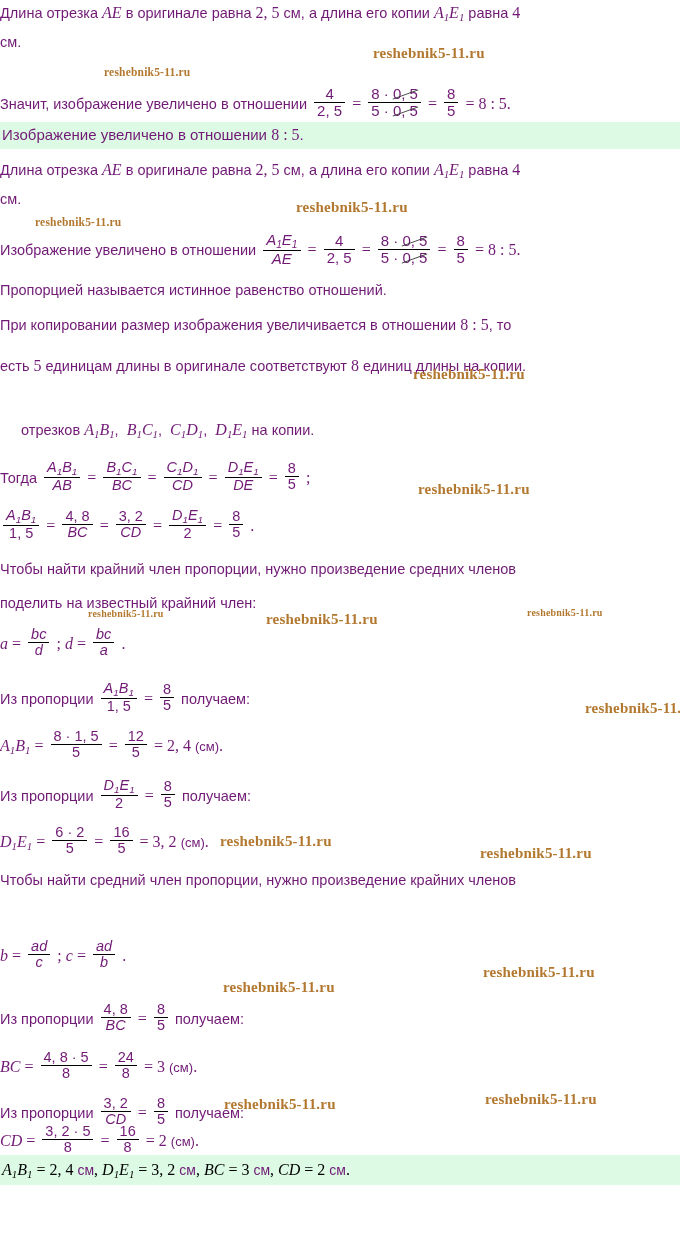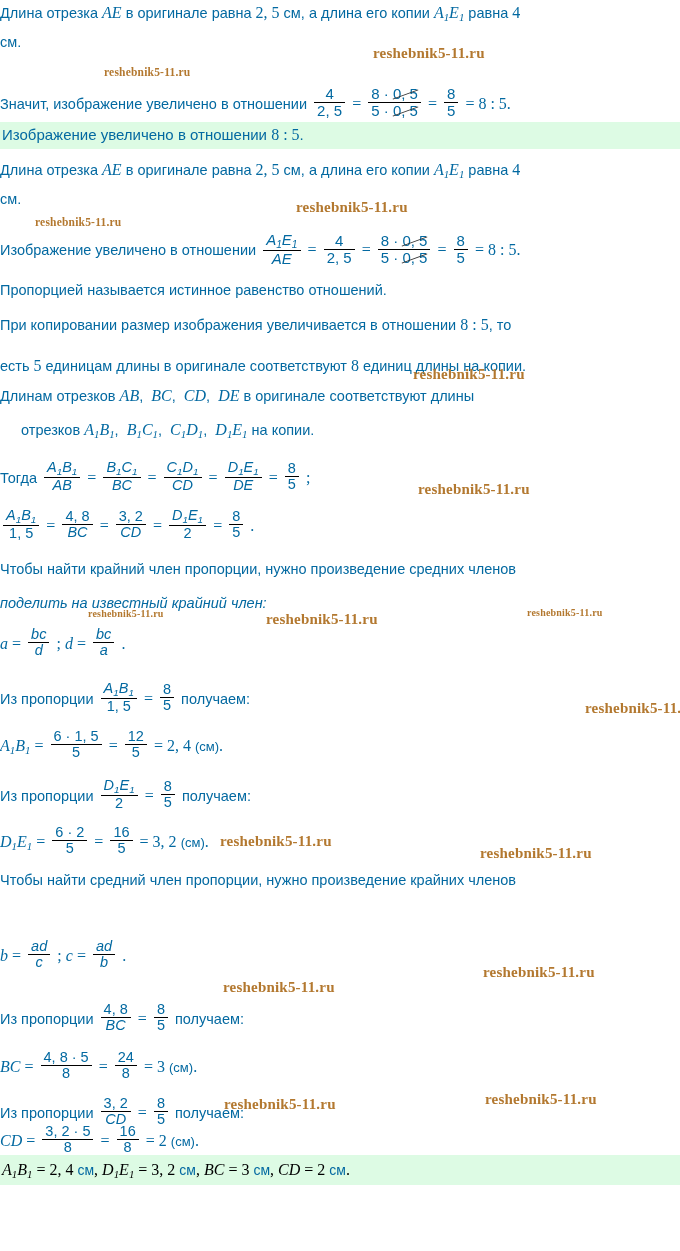--- a/index.html
+++ b/index.html
@@ -22,21 +22,21 @@
     overflow: hidden;
   }
   .line {
     position: absolute;
     white-space: nowrap;
     line-height: 1.1;
   }
   .txt {
     font-family: "Liberation Sans", sans-serif;
     font-size: 14.5px;
-    color: #0369a1;
+    color: #701a75;
   }
   .math {
     font-family: "Liberation Serif", serif;
     font-style: italic;
     font-size: 16px;
   }
   .mathup {
     font-style: normal;
   }
   .sub {
@@ -143,23 +143,20 @@
     Пропорцией называется истинное равенство отношений.
   </div>
 
   <div class="line txt" style="left:0; top:316px;">
     При копировании размер изображения увеличивается в отношении <span class="math mathup">8 : 5</span>, то
   </div>
   <div class="line txt" style="left:0; top:357px;">
     есть <span class="math mathup">5</span> единицам длины в оригинале соответствуют <span class="math mathup">8</span> единиц длины на копии.
   </div>
 
-  <div class="line txt" style="left:0; top:387px;">
-    Длинам отрезков <span class="math">AB</span>,&nbsp; <span class="math">BC</span>,&nbsp; <span class="math">CD</span>,&nbsp; <span class="math">DE</span> в оригинале соответствуют длины
-  </div>
   <div class="line txt" style="left:0; top:421px;margin-left:21px;">
     отрезков <span class="math">A<span class="sub">1</span>B<span class="sub">1</span></span>,&nbsp; <span class="math">B<span class="sub">1</span>C<span class="sub">1</span></span>,&nbsp; <span class="math">C<span class="sub">1</span>D<span class="sub">1</span></span>,&nbsp; <span class="math">D<span class="sub">1</span>E<span class="sub">1</span></span> на копии.
   </div>
 
   <div class="line txt" style="left:0; top:462px;">
     Тогда
     <span class="frac"><span class="num">A<span class="sub">1</span>B<span class="sub">1</span></span><span class="den">AB</span></span>
     <span class="math mathup">=</span>
     <span class="frac"><span class="num">B<span class="sub">1</span>C<span class="sub">1</span></span><span class="den">BC</span></span>
     <span class="math mathup">=</span>
@@ -180,21 +177,21 @@
     <span class="math mathup">=</span>
     <span class="frac"><span class="num">D<span class="sub">1</span>E<span class="sub">1</span></span><span class="den" style="font-style:normal;">2</span></span>
     <span class="math mathup">=</span>
     <span class="frac up"><span class="num">8</span><span class="den">5</span></span>
     <span class="math mathup">.</span>
   </div>
 
   <div class="line txt" style="left:0; top:562px;">
     Чтобы найти крайний член пропорции, нужно произведение средних членов
   </div>
-  <div class="line txt" style="left:0; top:596px;font-style:italic;">
+  <div class="line txt" style="left:0; top:596px;">
     поделить на известный крайний член:
   </div>
 
   <div class="line txt" style="left:0; top:629px;">
     <span class="math">a</span> <span class="math mathup">=</span>
     <span class="frac"><span class="num">bc</span><span class="den">d</span></span>
     <span class="math mathup">;</span> <span class="math">d</span> <span class="math mathup">=</span>
     <span class="frac"><span class="num">bc</span><span class="den">a</span></span>
     <span class="math mathup">.</span>
   </div>
@@ -202,21 +199,21 @@
   <div class="line txt" style="left:0; top:683px;">
     Из пропорции
     <span class="frac"><span class="num">A<span class="sub">1</span>B<span class="sub">1</span></span><span class="den" style="font-style:normal;">1, 5</span></span>
     <span class="math mathup">=</span>
     <span class="frac up"><span class="num">8</span><span class="den">5</span></span>
     получаем:
   </div>
 
   <div class="line txt" style="left:0; top:731px;">
     <span class="math">A<span class="sub">1</span>B<span class="sub">1</span></span> <span class="math mathup">=</span>
-    <span class="frac up"><span class="num">6 · 1, 5</span><span class="den">5</span></span>
+    <span class="frac up"><span class="num">8 · 1, 5</span><span class="den">5</span></span>
     <span class="math mathup">=</span>
     <span class="frac up"><span class="num">12</span><span class="den">5</span></span>
     <span class="math mathup">= 2, 4</span> <span class="sm">(см)</span><span class="math mathup">.</span>
   </div>
 
   <div class="line txt" style="left:0; top:780px;">
     Из пропорции
     <span class="frac"><span class="num">D<span class="sub">1</span>E<span class="sub">1</span></span><span class="den" style="font-style:normal;">2</span></span>
     <span class="math mathup">=</span>
     <span class="frac up"><span class="num">8</span><span class="den">5</span></span>

